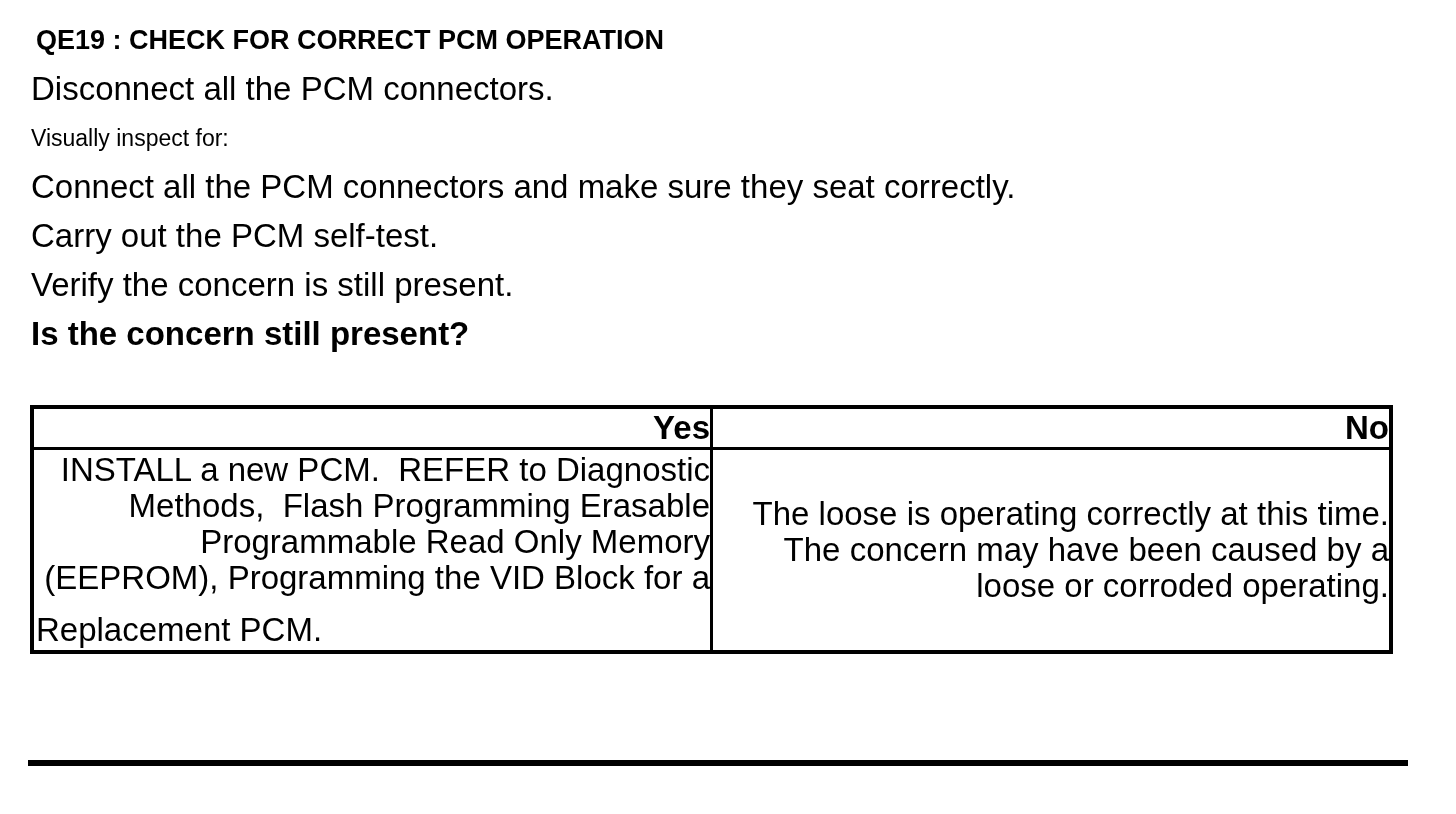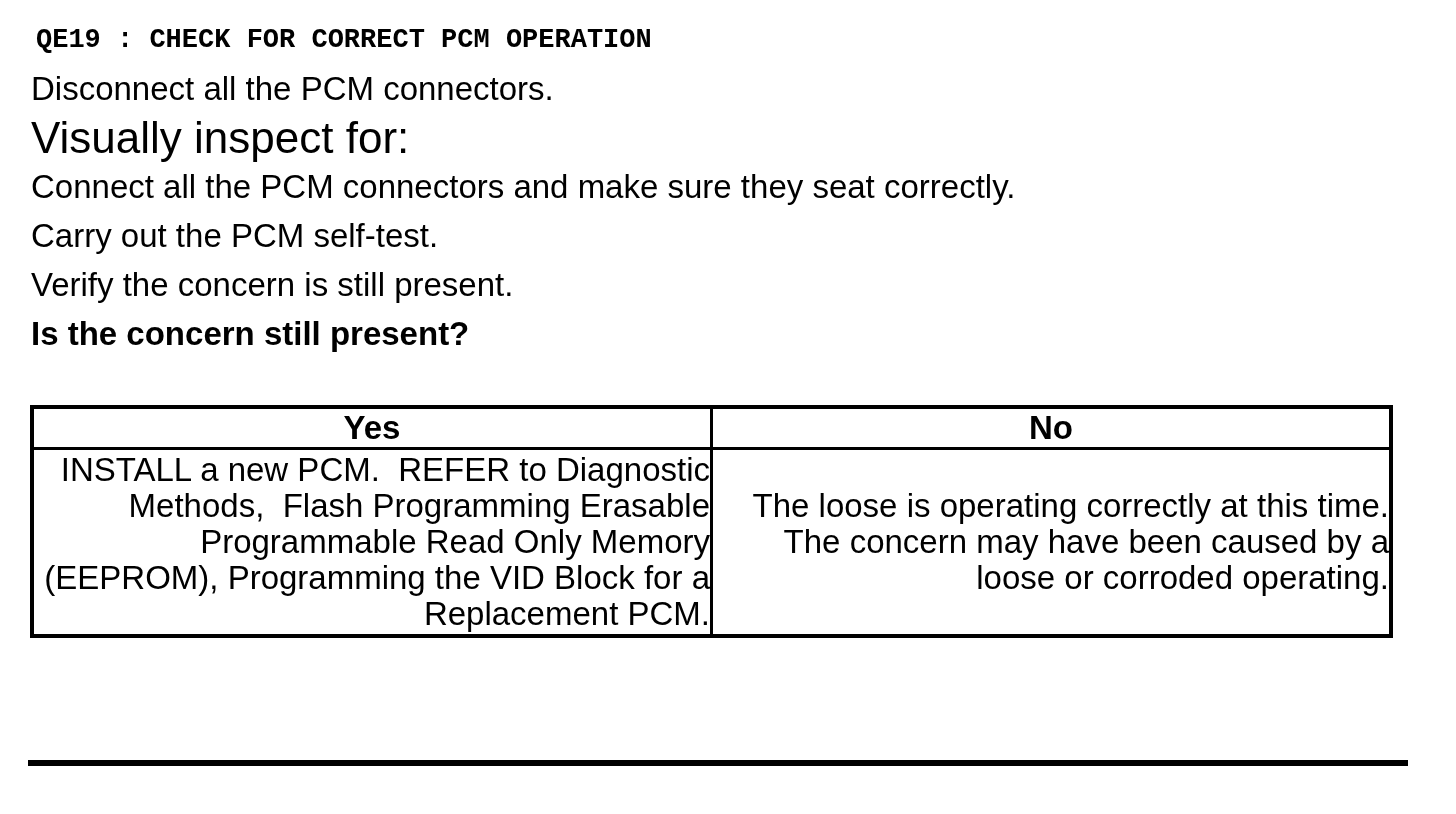--- a/index.html
+++ b/index.html
@@ -18,30 +18,29 @@
     top: 24px;
     left: 31px;
     width: 1380px;
   }
   .doc-heading {
     font-size: 27px;
     font-weight: bold;
     line-height: 32px;
     margin: 0 0 14px 5px;
     white-space: pre;
-    font-family: Liberation Mono, monospace;
   }
   .step {
     font-size: 33px;
     line-height: 38px;
     margin: 0 0 11px 0;
     white-space: pre;
   }
   .inspect-block {
-    font-size: 44px;
+    font-size: 23px;
     line-height: 38px;
     margin: 0 0 11px 0;
   }
   .inspect-block .intro { white-space: pre; }
   .inspect-block .item { padding-left: 33px; white-space: pre; }
   .question {
     font-size: 33px;
     line-height: 38px;
     font-weight: bold;
     margin: 0;
@@ -55,39 +54,39 @@
     border: 4px solid #000000;
   }
   table.results th, table.results td {
     border: 3px solid #000000;
     font-size: 33px;
     color: #000000;
   }
   table.results th {
     height: 36px;
     font-weight: bold;
-    text-align: center;
+    text-align: right;
     vertical-align: middle;
     padding: 0;
     width: 50%;
   }
   td.yes-cell {
     vertical-align: top;
     padding: 2px 0 2px 2px;
   }
   td.no-cell {
     vertical-align: middle;
     padding: 0 0 0 3px;
   }
   .cell-line {
     line-height: 36px;
     white-space: pre;
     text-align: right;
   }
-  td.yes-cell .cell-line:last-child { text-align: right; }
+  td.yes-cell .cell-line:last-child { text-align: left; margin-top: 16px; }
   .bottom-rule {
     position: absolute;
     left: 28px;
     top: 760px;
     width: 1380px;
     height: 6px;
     background: #000000;
   }
 </style>
 </head>

